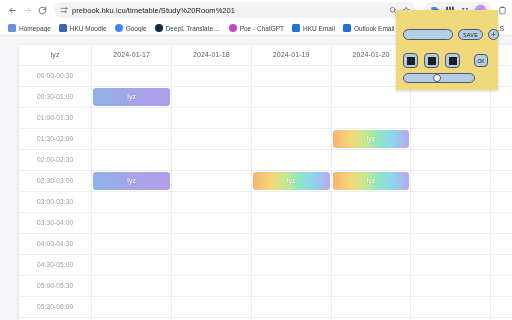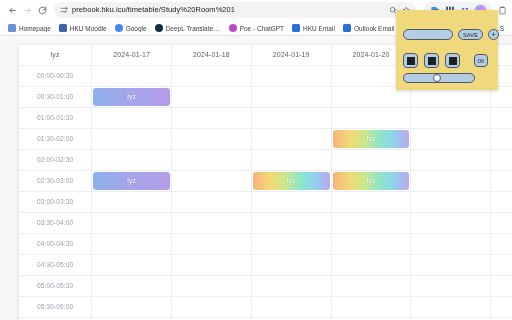--- a/index.html
+++ b/index.html
@@ -26,21 +26,21 @@
     width: 15px; height: 15px; display: flex; align-items: center; justify-content: center;
     color: #5f6368; font-size: 10px; line-height: 1; flex: 0 0 auto;
     border-radius: 50%;
   }
   .navbtn.disabled { color: #c4c7c5; }
   .navbtn svg { display: block; }
 
   .omnibox {
     flex: 1 1 auto; height: 16px; margin: 0 6px 0 4px;
     background: #f1f3f4; border-radius: 8px;
-    display: flex; align-items: flex-end; padding: 4px 6px; gap: 4px;
+    display: flex; align-items: center; padding: 4px 6px; gap: 4px;
     min-width: 0;
   }
   .omnibox .siteicon { flex: 0 0 auto; color: #5f6368; display: flex; }
   .urltext {
     font-size: 7.5px; color: #202124; white-space: nowrap; overflow: hidden;
     text-overflow: ellipsis; letter-spacing: .05px;
   }
   .omni-right { display: flex; align-items: center; gap: 5px; margin-left: auto; flex: 0 0 auto; }
   .omni-right .ic { color: #5f6368; display: flex; }
 

